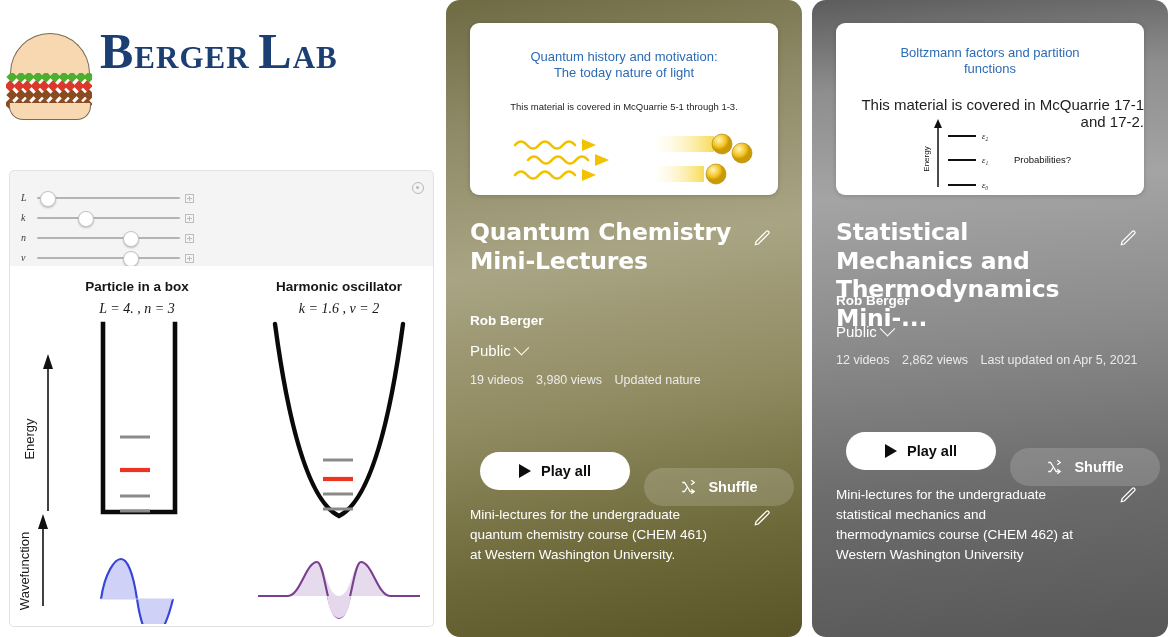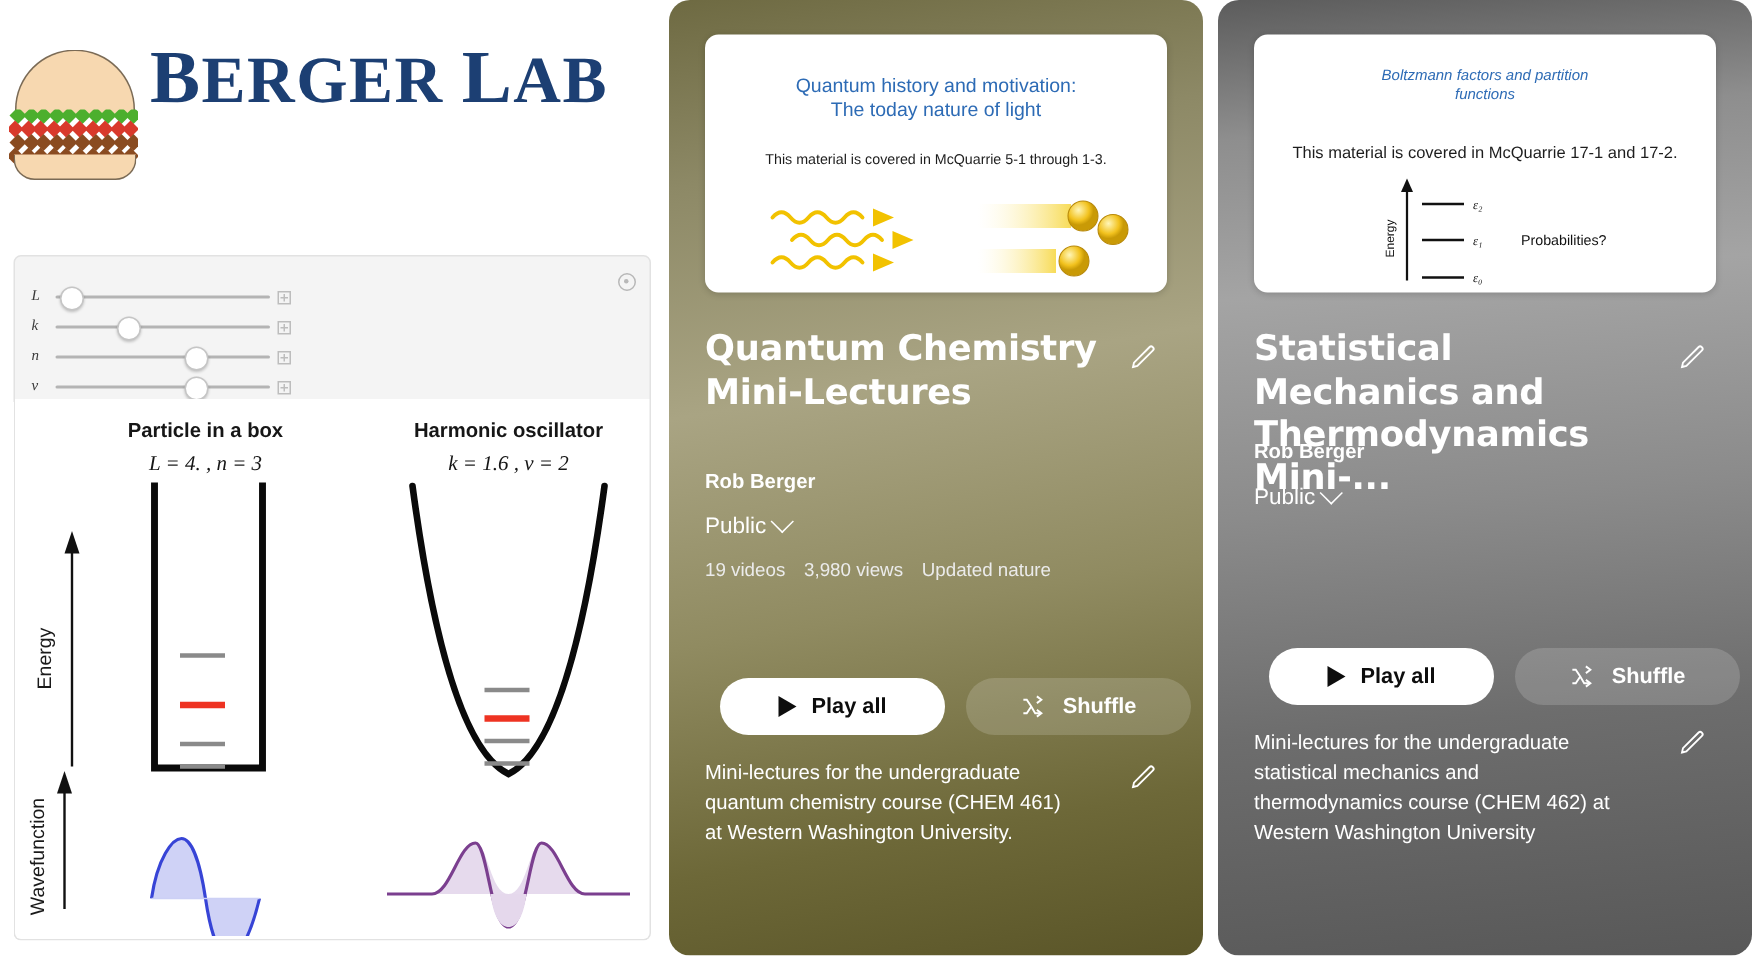--- a/index.html
+++ b/index.html
@@ -18,21 +18,21 @@
   .bun-top{position:absolute;left:4px;top:0;width:78px;height:44px;
       background:#f7d8b0;border:1.6px solid #7a6a55;border-radius:40px 40px 0 0;border-bottom:none;}
   .patty{position:absolute;left:0;top:40px;width:86px;height:36px;overflow:hidden;}
   .latrow{position:absolute;left:0;height:9px;width:86px;}
   .latdot{position:absolute;width:8px;height:8px;transform:rotate(45deg);}
   .bun-bot{position:absolute;left:3px;top:70px;width:80px;height:16px;
       background:#f7d8b0;border:1.6px solid #7a6a55;border-radius:0 0 14px 14px;border-top:none;}
   .logo-title{position:absolute;left:100px;top:4px;width:340px;
       font-family:"Liberation Serif",serif;font-weight:bold;color:#1c3f73;
       font-size:50px;letter-spacing:1px;line-height:1;white-space:nowrap;}
-  .logo-title .sc{font-size:44px;}
+  .logo-title .sc{font-size:31px;}
   .logo-sub{position:absolute;left:100px;top:62px;width:340px;text-align:center;
       font-family:"Liberation Serif",serif;font-weight:bold;color:#2f7fd0;
       font-size:28px;letter-spacing:1px;line-height:1;white-space:nowrap;}
   .logo-sub .sc{font-size:23px;}
 
   .ctrl-card{position:absolute;left:9px;top:170px;width:423px;height:96px;
       background:#f4f4f4;border:1px solid #e2e2e2;border-radius:5px 5px 0 0;}
   .gear-ico{position:absolute;right:9px;top:11px;width:10px;height:10px;
       border:1.4px solid #b8b8b8;border-radius:50%;}
   .gear-ico:after{content:"";position:absolute;left:2.5px;top:2.5px;width:3px;height:3px;
@@ -73,21 +73,21 @@
       display:flex;align-items:center;gap:5px;}
   .chev{display:inline-block;width:10px;height:10px;border-right:1.6px solid #fff;
       border-bottom:1.6px solid #fff;transform:rotate(45deg) translate(-2px,-2px);}
   .yt-stats{position:absolute;left:24px;color:#ebebeb;font-size:12.5px;white-space:nowrap;}
   .yt-stats span{margin-right:9px;}
 
   .btn-row{position:absolute;left:34px;display:flex;gap:14px;}
   .btn{height:38px;border-radius:19px;display:flex;align-items:center;justify-content:center;
       gap:10px;font-size:14.5px;font-weight:bold;cursor:pointer;}
   .btn-play{width:150px;background:#fff;color:#0d0d0d;}
-  .btn-shuf{width:150px;background:rgba(255,255,255,.16);color:#fff;}
+  .btn-shuf{width:150px;background:rgba(255,255,255,.16);color:#fff;margin-top:16px;}
   .tri{width:0;height:0;border-left:12px solid #0d0d0d;border-top:7px solid transparent;
       border-bottom:7px solid transparent;}
 
   .yt-desc{position:absolute;left:24px;width:245px;color:#fff;font-size:13.5px;line-height:1.48;}
   .pencil{position:absolute;width:20px;height:20px;}
 </style>
 </head>
 <body>
 
 <div class="stage">
@@ -309,25 +309,25 @@
 
     <div class="yt-desc" style="top:505px">Mini-lectures for the undergraduate quantum chemistry course (CHEM 461) at Western Washington University.</div>
     <svg class="pencil" style="left:306px;top:508px" viewBox="0 0 24 24" fill="none" stroke="#fff" stroke-width="1.5">
       <path d="M4 20l3.5-.8L20 6.7a1.7 1.7 0 0 0 0-2.4l-.3-.3a1.7 1.7 0 0 0-2.4 0L4.8 16.5 4 20z"></path>
     </svg>
   </div>
 
   <div class="yt-panel yt-right">
 
     <div class="yt-thumb">
-      <div class="th-title" style="top:22px;font-size:10px;font-style:italic;">
+      <div class="th-title" style="top:22px;font-size:13px;">
         <div>Boltzmann factors and partition</div>
         <div>functions</div>
       </div>
-      <div class="th-sub" style="top:73px;font-size:11px;">This material is covered in McQuarrie 17-1 and 17-2.</div>
+      <div class="th-sub" style="top:73px;font-size:15px;text-align:right;">This material is covered in McQuarrie 17-1 and 17-2.</div>
       <svg width="308" height="80" style="position:absolute;left:0;top:92px">
         <line x1="102" y1="72" x2="102" y2="10" stroke="#111" stroke-width="1.5"></line>
         <polygon points="102,4 98,13 106,13" fill="#111"></polygon>
         <text x="93" y="44" text-anchor="middle" font-family="Liberation Sans, sans-serif" font-size="8" fill="#111" transform="rotate(-90 93 44)">Energy</text>
         <line x1="112" y1="21" x2="140" y2="21" stroke="#111" stroke-width="1.8"></line>
         <text x="146" y="24" font-family="Liberation Serif, serif" font-size="8.5" font-style="italic" fill="#111">ε₂</text>
         <line x1="112" y1="45" x2="140" y2="45" stroke="#111" stroke-width="1.8"></line>
         <text x="146" y="48" font-family="Liberation Serif, serif" font-size="8.5" font-style="italic" fill="#111">ε₁</text>
         <line x1="112" y1="70" x2="140" y2="70" stroke="#111" stroke-width="1.8"></line>
         <text x="146" y="73" font-family="Liberation Serif, serif" font-size="8.5" font-style="italic" fill="#111">ε₀</text>
@@ -340,20 +340,25 @@
       <path d="M4 20l3.5-.8L20 6.7a1.7 1.7 0 0 0 0-2.4l-.3-.3a1.7 1.7 0 0 0-2.4 0L4.8 16.5 4 20z"></path>
     </svg>
 
     <div class="yt-owner" style="top:293px">Rob Berger</div>
 
     <div class="yt-privacy" style="top:323px">
       <span>Public</span>
       <span class="chev"></span>
     </div>
 
+    <div class="yt-stats" style="top:353px">
+      <span>12 videos</span>
+      <span>2,862 views</span>
+      <span>Last updated on Apr 5, 2021</span>
+    </div>
 
     <div class="btn-row" style="top:432px">
       <div class="btn btn-play">
         <span class="tri"></span>
         <span>Play all</span>
       </div>
       <div class="btn btn-shuf">
         <svg width="18" height="18" viewBox="0 0 24 24" fill="none" stroke="#fff" stroke-width="1.7">
           <path d="M3 6h3l4 6 3.5 6H18"></path>
             <path d="M3 18h3l4-6"></path>

